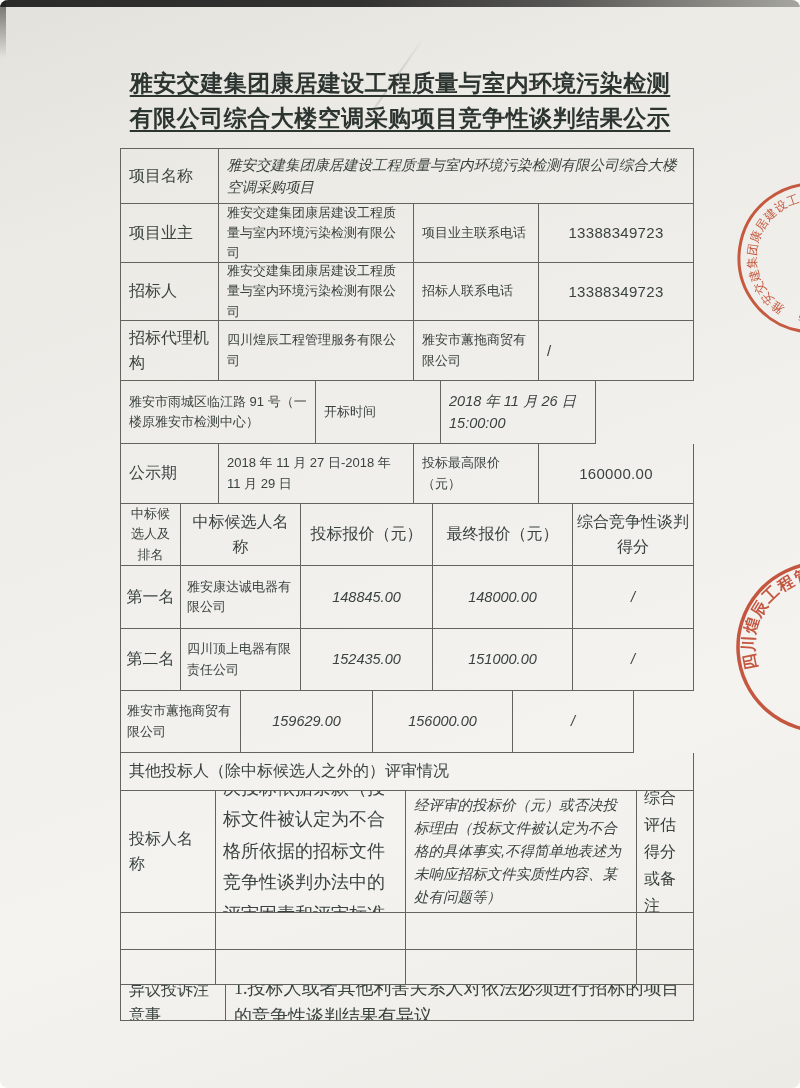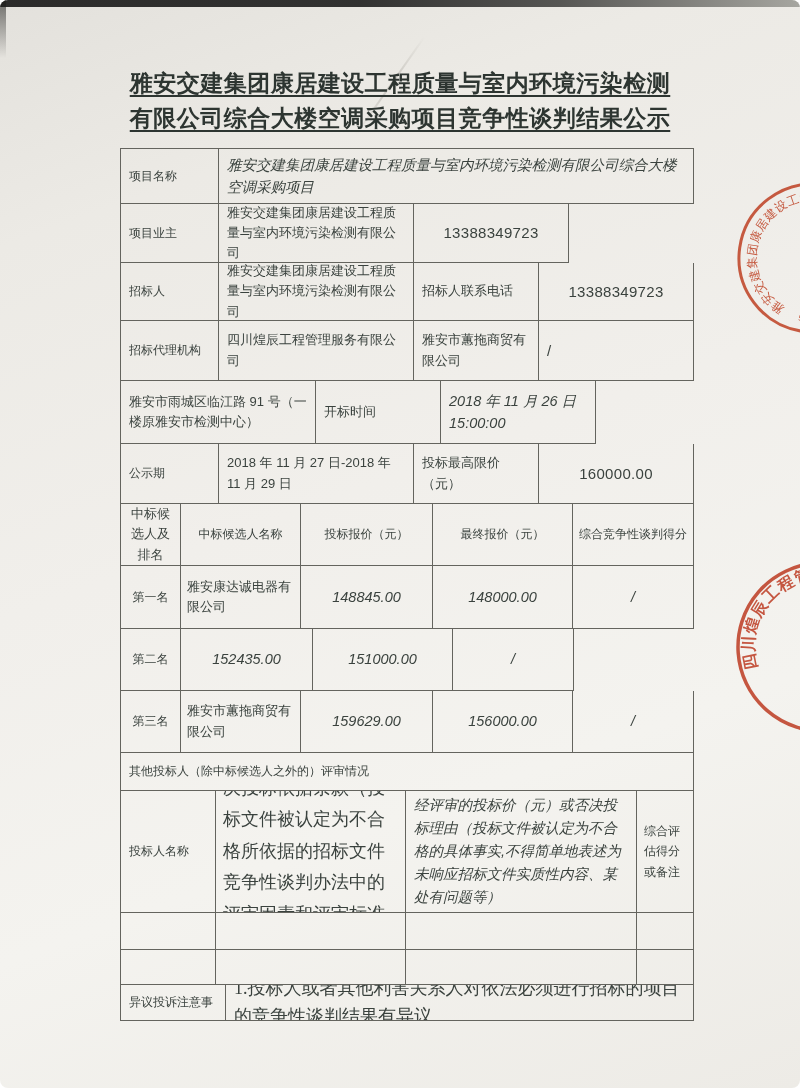--- a/index.html
+++ b/index.html
@@ -48,21 +48,21 @@
     border-top:1px solid var(--ln);border-left:1px solid var(--ln);
     box-sizing:content-box;
   }
   .row{display:flex;width:573px;}
   .c{
     box-sizing:border-box;
     border-right:1px solid var(--ln);
     border-bottom:1px solid var(--ln);
     display:flex;align-items:center;
     padding:4px 8px;
-    font-size:12px;line-height:1.55;
+    font-size:16px;line-height:1.55;
     overflow:hidden;
   }
   .ctr{justify-content:center;text-align:center;padding:4px 4px;}
   .f12{font-size:18px;font-family:Liberation Serif, serif;}
   .f13{font-size:13px;}
   .f14{font-size:14.5px;font-style:italic;}
   .f15{font-size:15px;}
   .num{font-size:15px;justify-content:center;text-align:center;letter-spacing:.3px;}
   .stamp{
     position:absolute;
@@ -86,20 +86,21 @@
   <div class="tbl">
 
     <div class="row" style="height:55px">
       <div class="c" style="width:98px">项目名称</div>
       <div class="c f14" style="width:475px">雅安交建集团康居建设工程质量与室内环境污染检测有限公司综合大楼空调采购项目</div>
     </div>
 
     <div class="row" style="height:59px">
       <div class="c" style="width:98px">项目业主</div>
       <div class="c f13" style="width:195px">雅安交建集团康居建设工程质量与室内环境污染检测有限公司</div>
+      <div class="c f13" style="width:125px">项目业主联系电话</div>
       <div class="c num" style="width:155px">13388349723</div>
     </div>
 
     <div class="row" style="height:58px">
       <div class="c" style="width:98px">招标人</div>
       <div class="c f13" style="width:195px">雅安交建集团康居建设工程质量与室内环境污染检测有限公司</div>
       <div class="c f13" style="width:125px">招标人联系电话</div>
       <div class="c num" style="width:155px">13388349723</div>
     </div>
 
@@ -134,27 +135,27 @@
     <div class="row" style="height:63px">
       <div class="c ctr" style="width:60px">第一名</div>
       <div class="c f13" style="width:120px;padding:4px 6px">雅安康达诚电器有限公司</div>
       <div class="c ctr f14" style="width:132px">148845.00</div>
       <div class="c ctr f14" style="width:140px">148000.00</div>
       <div class="c ctr f14" style="width:121px">/</div>
     </div>
 
     <div class="row" style="height:62px">
       <div class="c ctr" style="width:60px">第二名</div>
+      <div class="c f13" style="width:120px;padding:4px 6px">四川顶上电器有限责任公司</div>
       <div class="c ctr f14" style="width:132px">152435.00</div>
       <div class="c ctr f14" style="width:140px">151000.00</div>
       <div class="c ctr f14" style="width:121px">/</div>
     </div>
 
     <div class="row" style="height:62px">
-      <div class="c ctr" style="width:60px">第三名</div>
       <div class="c f13" style="width:120px;padding:4px 6px">雅安市蕙拖商贸有限公司</div>
       <div class="c ctr f14" style="width:132px">159629.00</div>
       <div class="c ctr f14" style="width:140px">156000.00</div>
       <div class="c ctr f14" style="width:121px">/</div>
     </div>
 
     <div class="row" style="height:38px">
       <div class="c" style="width:573px">其他投标人（除中标候选人之外的）评审情况</div>
     </div>
 

